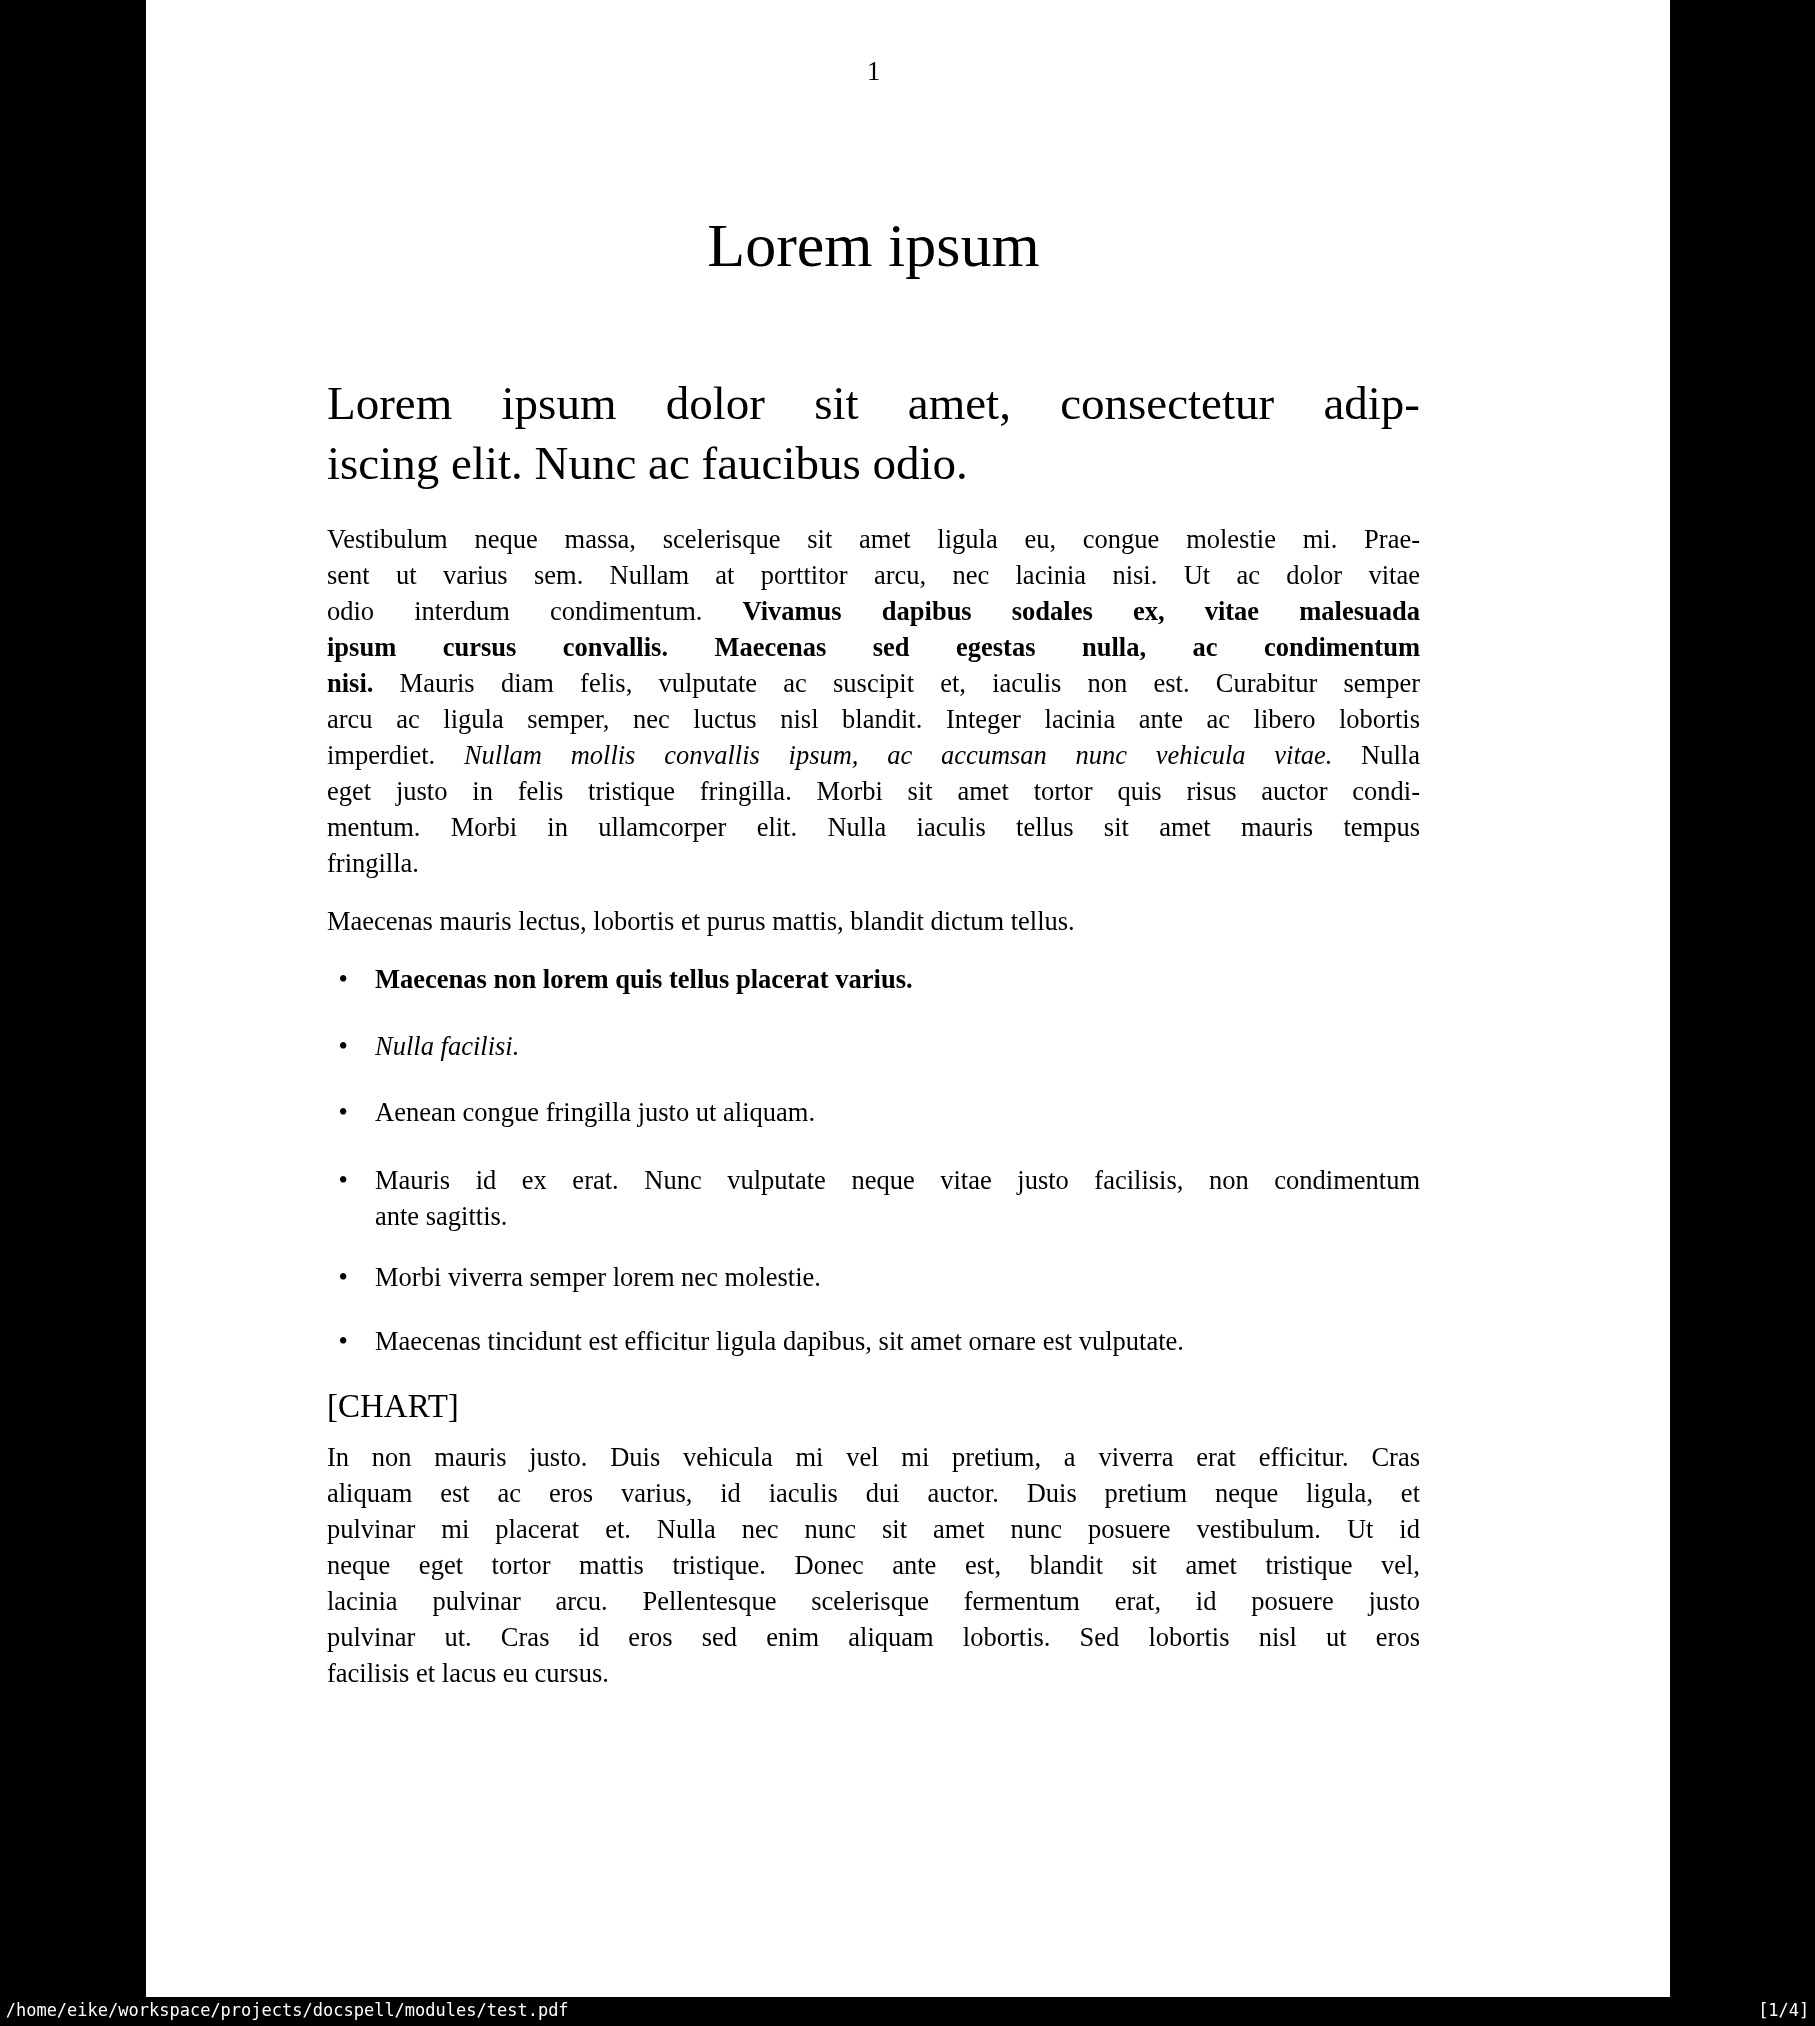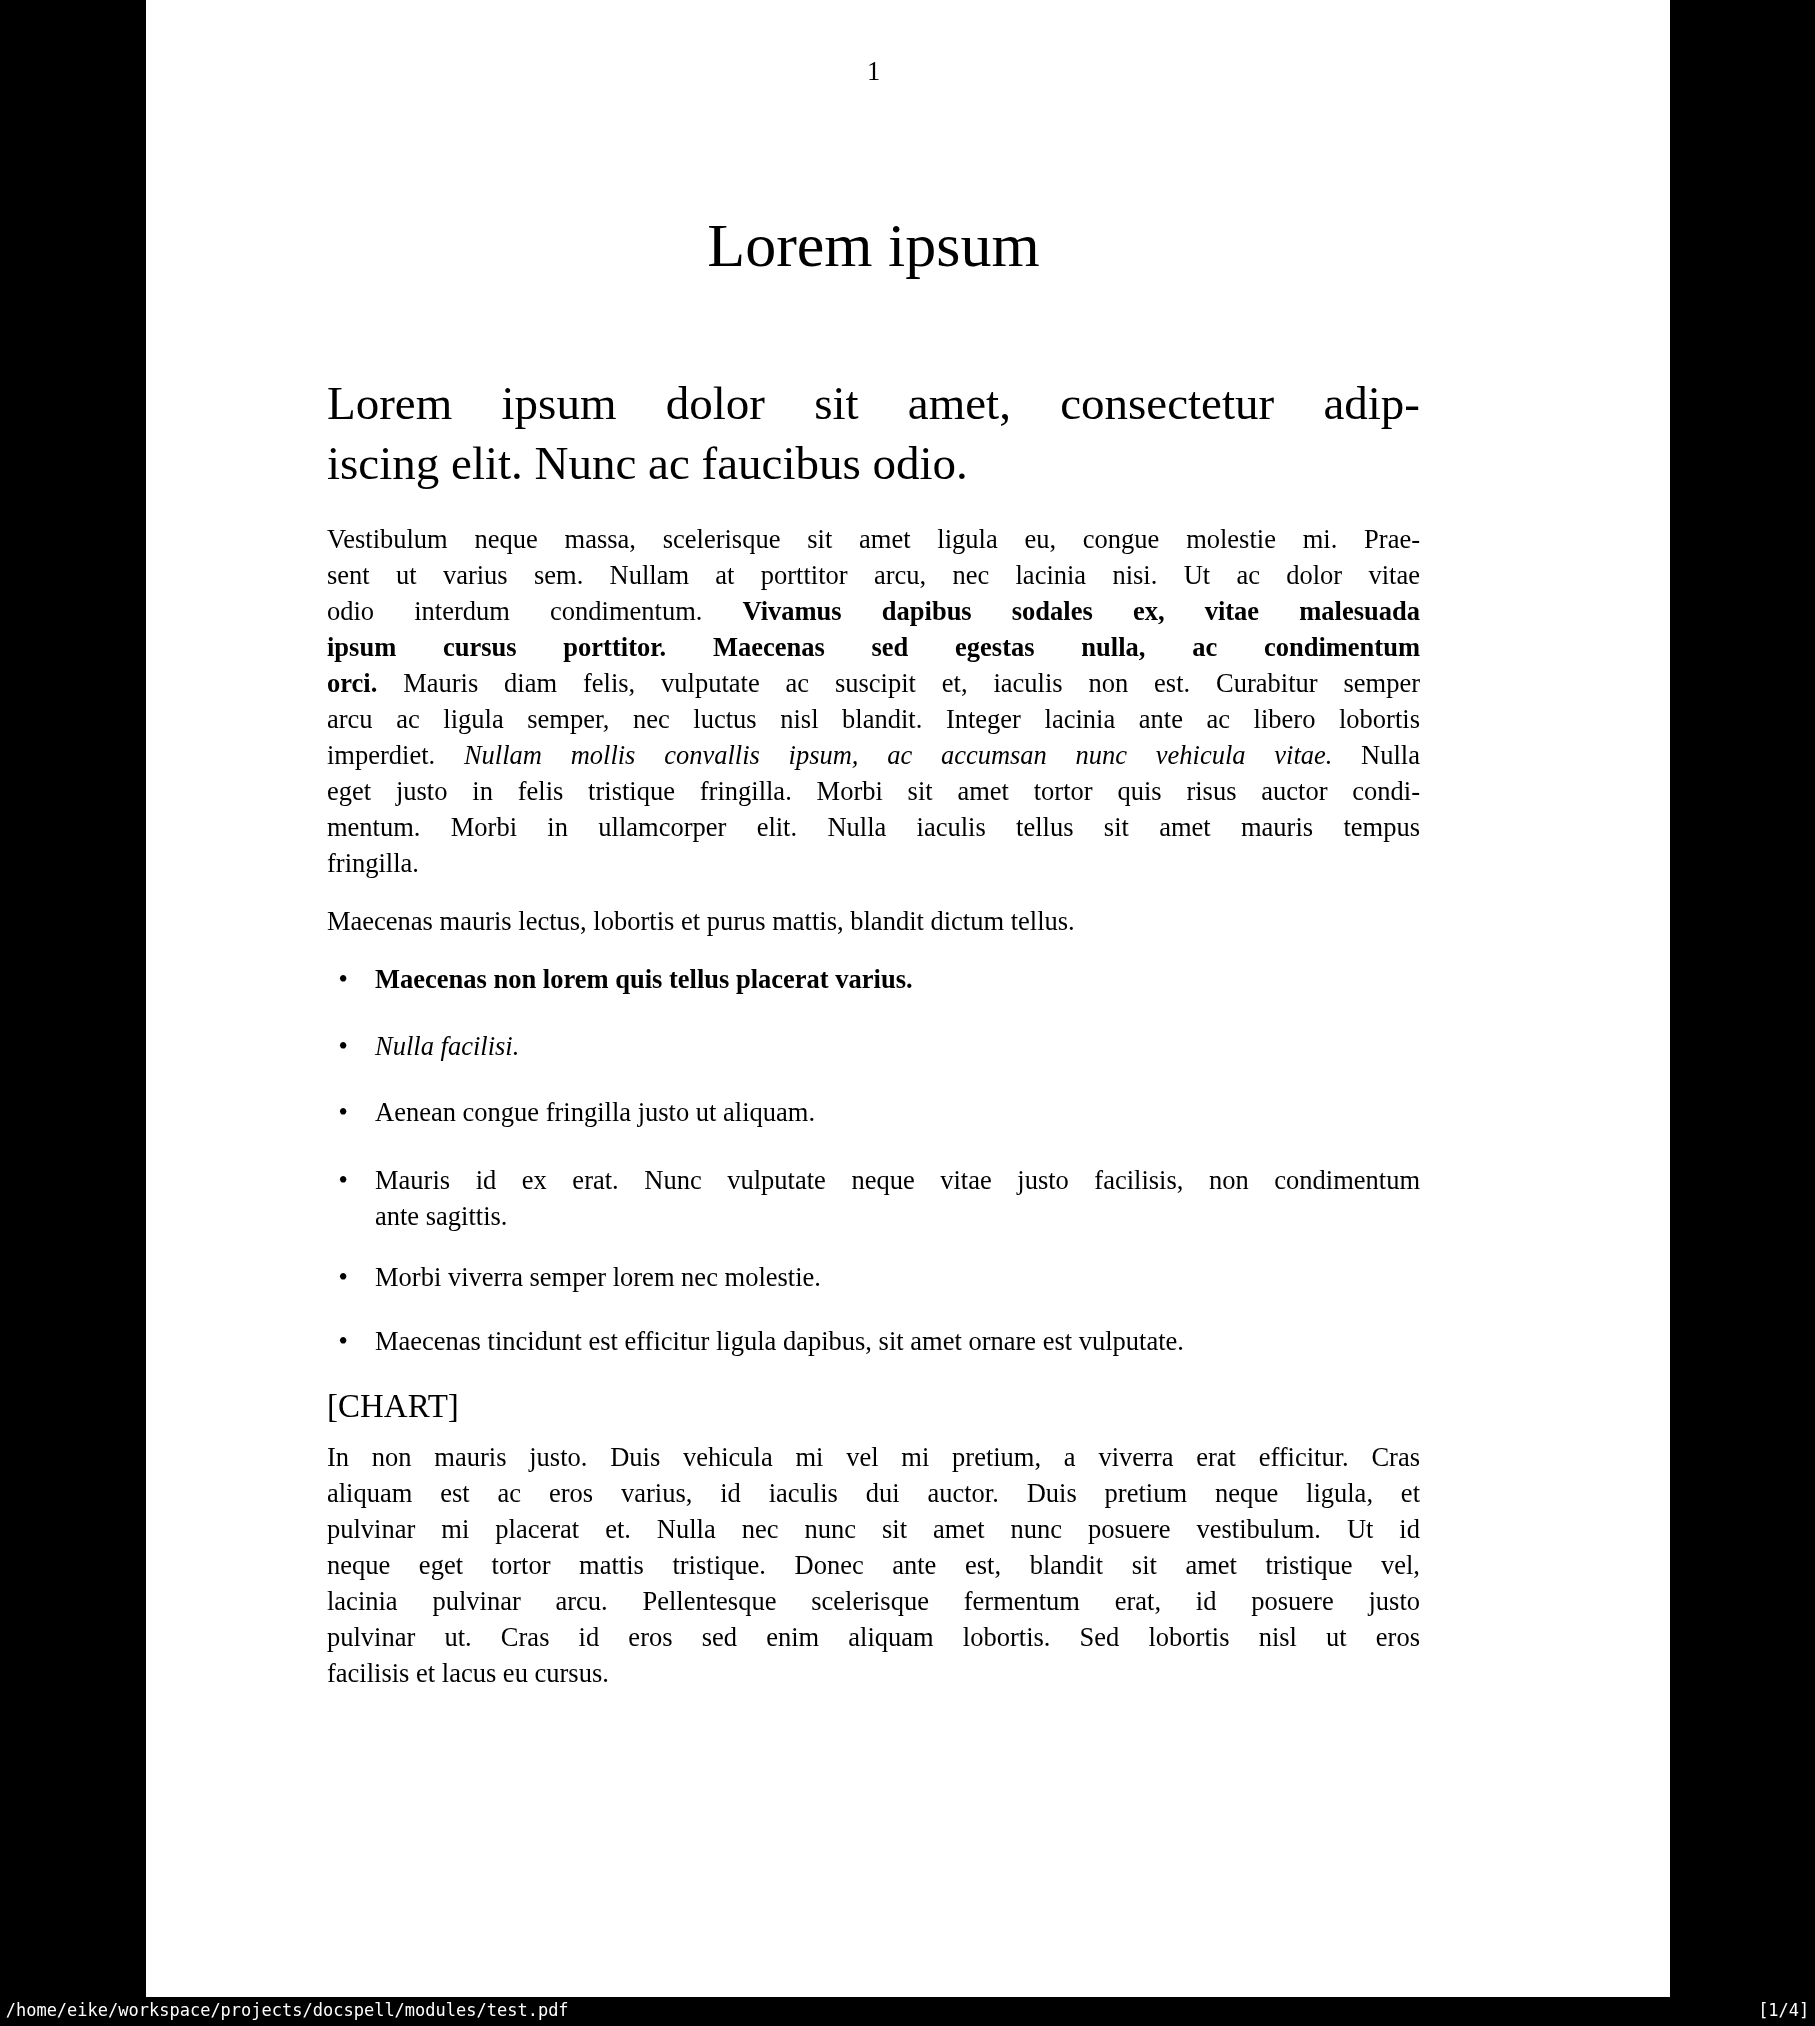--- a/index.html
+++ b/index.html
@@ -63,22 +63,22 @@
 
       <div class="block heading">
           <div class="tline just"><span>Lorem ipsum dolor sit amet, consectetur adip-</span></div>
           <div class="tline"><span>iscing elit. Nunc ac faucibus odio.</span></div>
         </div>
 
       <div class="block p-body p1">
           <div class="tline just"><span>Vestibulum neque massa, scelerisque sit amet ligula eu, congue molestie mi. Prae-</span></div>
           <div class="tline just"><span>sent ut varius sem. Nullam at porttitor arcu, nec lacinia nisi. Ut ac dolor vitae</span></div>
           <div class="tline just"><span>odio interdum condimentum. </span><span class="run-b">Vivamus dapibus sodales ex, vitae malesuada</span></div>
-          <div class="tline just"><span class="run-b">ipsum cursus porttitor. Maecenas sed egestas nulla, ac condimentum</span></div>
-          <div class="tline just"><span class="run-b">orci. </span><span>Mauris diam felis, vulputate ac suscipit et, iaculis non est. Curabitur semper</span></div>
+          <div class="tline just"><span class="run-b">ipsum cursus convallis. Maecenas sed egestas nulla, ac condimentum</span></div>
+          <div class="tline just"><span class="run-b">nisi. </span><span>Mauris diam felis, vulputate ac suscipit et, iaculis non est. Curabitur semper</span></div>
           <div class="tline just"><span>arcu ac ligula semper, nec luctus nisl blandit. Integer lacinia ante ac libero lobortis</span></div>
           <div class="tline just"><span>imperdiet. </span><span class="run-i">Nullam mollis convallis ipsum, ac accumsan nunc vehicula vitae.</span><span> Nulla</span></div>
           <div class="tline just"><span>eget justo in felis tristique fringilla. Morbi sit amet tortor quis risus auctor condi-</span></div>
           <div class="tline just"><span>mentum. Morbi in ullamcorper elit. Nulla iaculis tellus sit amet mauris tempus</span></div>
           <div class="tline"><span>fringilla.</span></div>
         </div>
 
       <div class="block p-body p2">
           <div class="tline"><span>Maecenas mauris lectus, lobortis et purus mattis, blandit dictum tellus.</span></div>
         </div>

